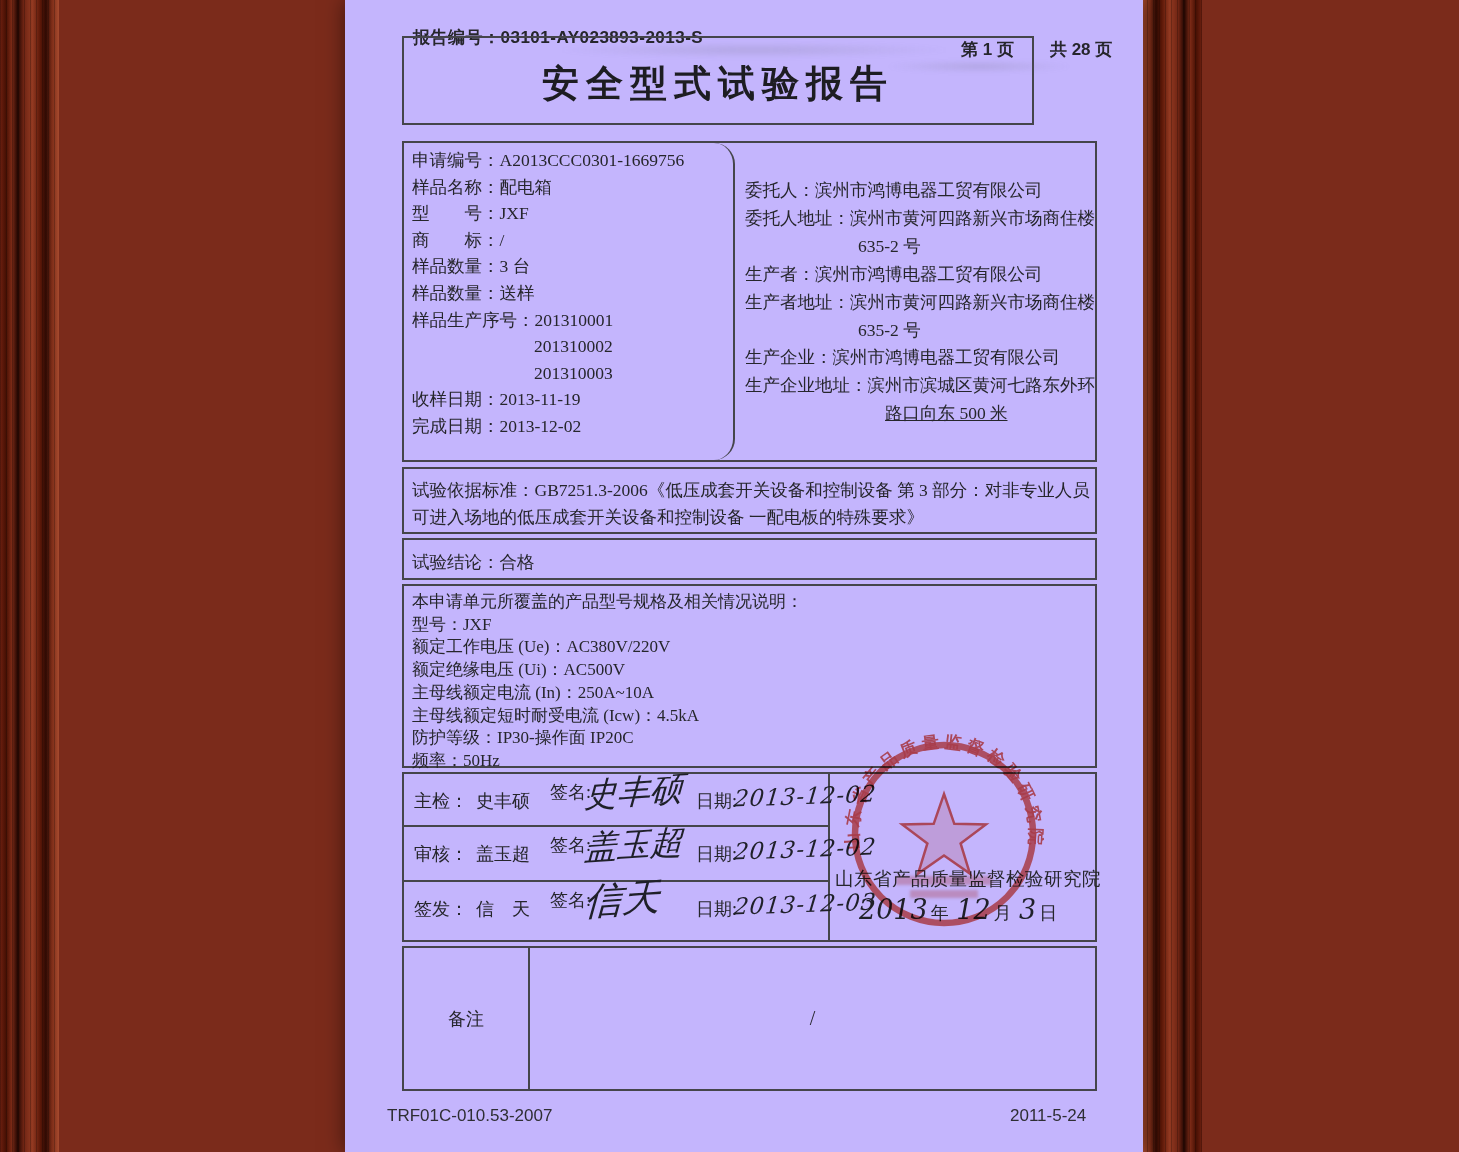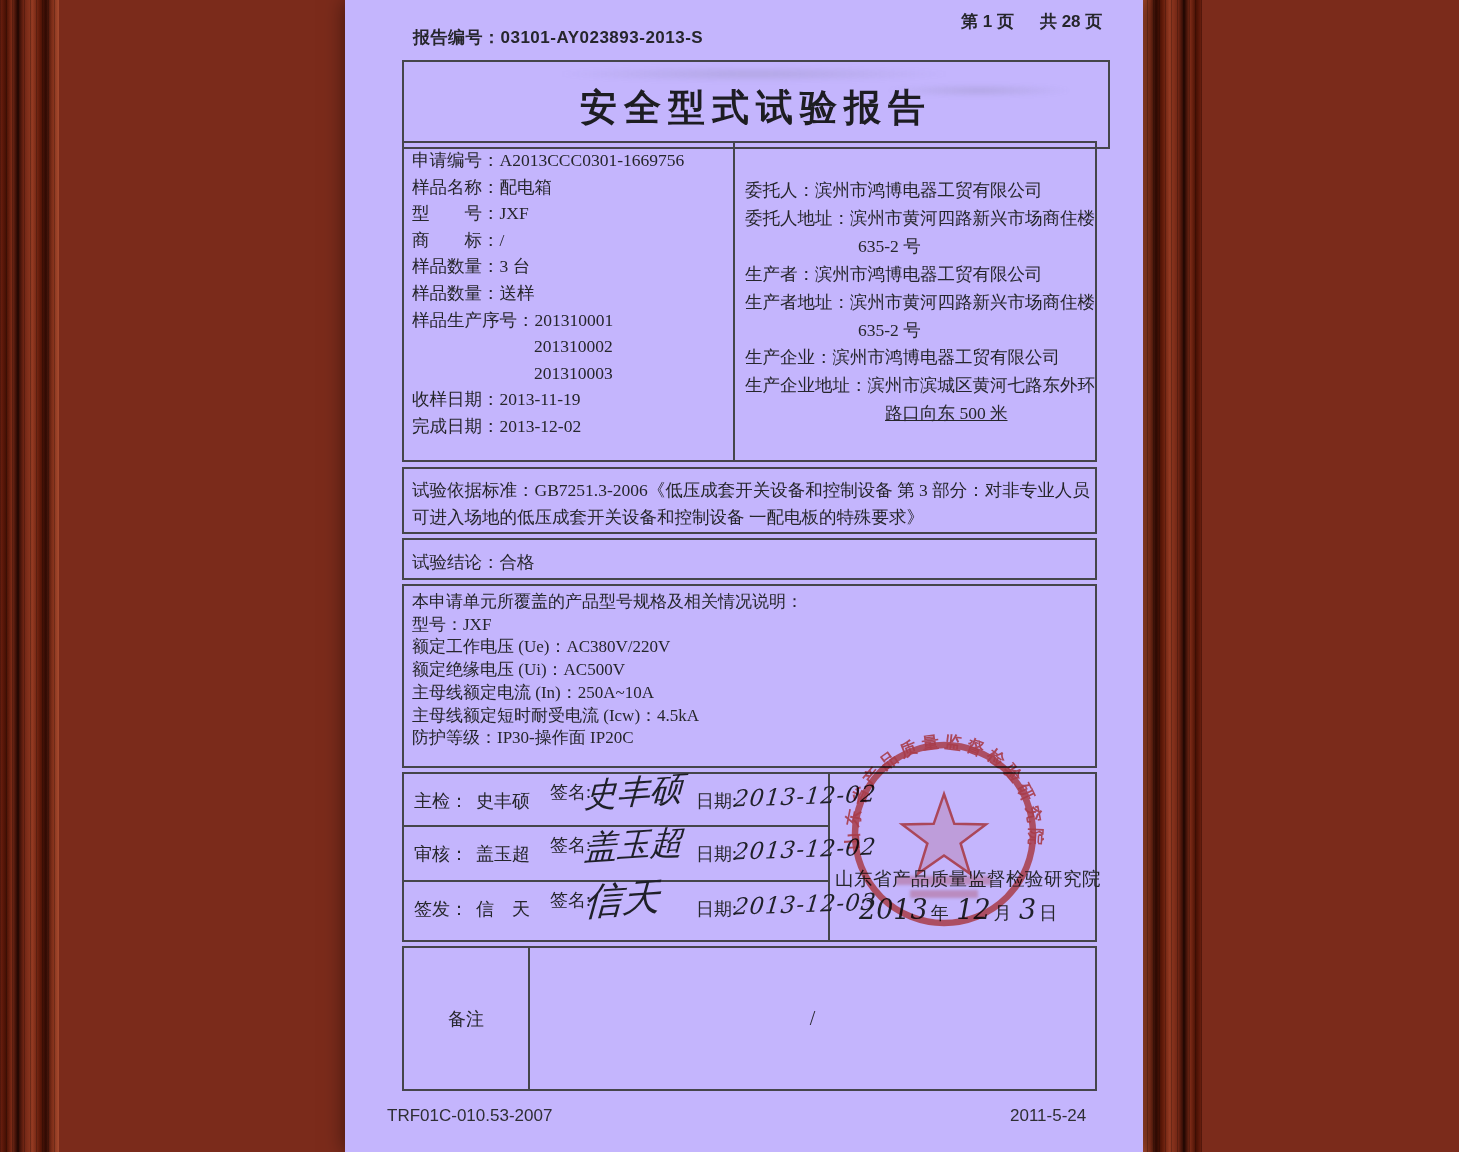--- a/index.html
+++ b/index.html
@@ -14,33 +14,33 @@
   .wood-left{left:286;}
   .wood-right{left:1143px;transform:scaleX(-1);}
   
   .paper{position:absolute;left:345px;top:0;width:798px;height:1152px;
          background:#c4b5fd;box-shadow:0 0 20px rgba(0,0,0,.5);color:#26262c;}
   .box{position:absolute;border:2px solid #45454b;box-sizing:border-box;background:transparent;}
   .ln{white-space:nowrap;}
   
   .hdr-left{position:absolute;left:68px;top:26px;font-family:"Liberation Sans","DejaVu Sans",sans-serif;
             font-weight:bold;font-size:17px;letter-spacing:.5px;}
-  .hdr-right{position:absolute;left:616px;top:10px;font-family:"Liberation Sans","DejaVu Sans",sans-serif;
-             font-weight:bold;font-size:17px;display:flex;gap:26px;}
-  
-  .title-box{left:57px;top:60px;width:708px;height:89px;display:flex;align-items:center;justify-content:center;}
+  .hdr-right{position:absolute;left:616px;top:38px;font-family:"Liberation Sans","DejaVu Sans",sans-serif;
+             font-weight:bold;font-size:17px;display:flex;gap:36px;}
+  
+  .title-box{left:57px;top:36px;width:632px;height:89px;display:flex;align-items:center;justify-content:center;}
   .title{margin:0;font-size:37px;font-weight:700;letter-spacing:7px;color:#1d1d22;padding-top:6px;}
   .bleed{position:absolute;filter:blur(2px);pointer-events:none;
          background:radial-gradient(ellipse,rgba(110,110,128,.20),transparent 70%);}
   .bleed.b1{left:150px;top:4px;width:400px;height:16px;}
   .bleed.b2{left:480px;top:22px;width:190px;height:13px;}
   
   .info-box{left:57px;top:141px;width:695px;height:321px;}
   .col-left{position:absolute;left:0;top:0;width:331px;height:100%;border-right:2px solid #45454b;
-            box-sizing:border-box;padding:4px 0 0 8px;font-size:17.5px;line-height:26.6px;}
+            box-sizing:border-box;padding:4px 0 0 8px;font-size:17.5px;line-height:26.6px;border-radius:21px;}
   .col-right{position:absolute;left:333px;top:0;right:0;padding:34px 0 0 8px;
              font-size:17.5px;line-height:27.9px;}
   .indent-a{padding-left:122px;}
   .indent-b{padding-left:113px;}
   .indent-c{padding-left:140px;text-decoration:underline;}
   
   .std-box{left:57px;top:467px;width:695px;height:67px;padding:8px 0 0 8px;font-size:17.5px;line-height:27.2px;}
   .concl-box{left:57px;top:538px;width:695px;height:42px;padding:10px 0 0 8px;font-size:17.5px;}
   .specs-box{left:57px;top:584px;width:695px;height:184px;padding:5px 0 0 8px;font-size:17px;line-height:22.7px;}
   
@@ -139,20 +139,21 @@
     </div>
 
     <div class="box specs-box">
       <div class="ln">本申请单元所覆盖的产品型号规格及相关情况说明：</div>
       <div class="ln">型号：JXF</div>
       <div class="ln">额定工作电压 (Ue)：AC380V/220V</div>
       <div class="ln">额定绝缘电压 (Ui)：AC500V</div>
       <div class="ln">主母线额定电流 (In)：250A~10A</div>
       <div class="ln">主母线额定短时耐受电流 (Icw)：4.5kA</div>
       <div class="ln">防护等级：IP30-操作面 IP20C</div>
+      <div class="ln">频率：50Hz</div>
     </div>
 
     <div class="box sig-table">
       <div class="sig-left">
         <div class="sig-row r1">
           <span class="sig-role">主检：</span>
           <span class="sig-name">史丰硕</span>
           <span class="sig-lbl">签名:</span>
           <span class="sig-script hand">史丰硕</span>
           <span class="sig-dlbl">日期:</span>

